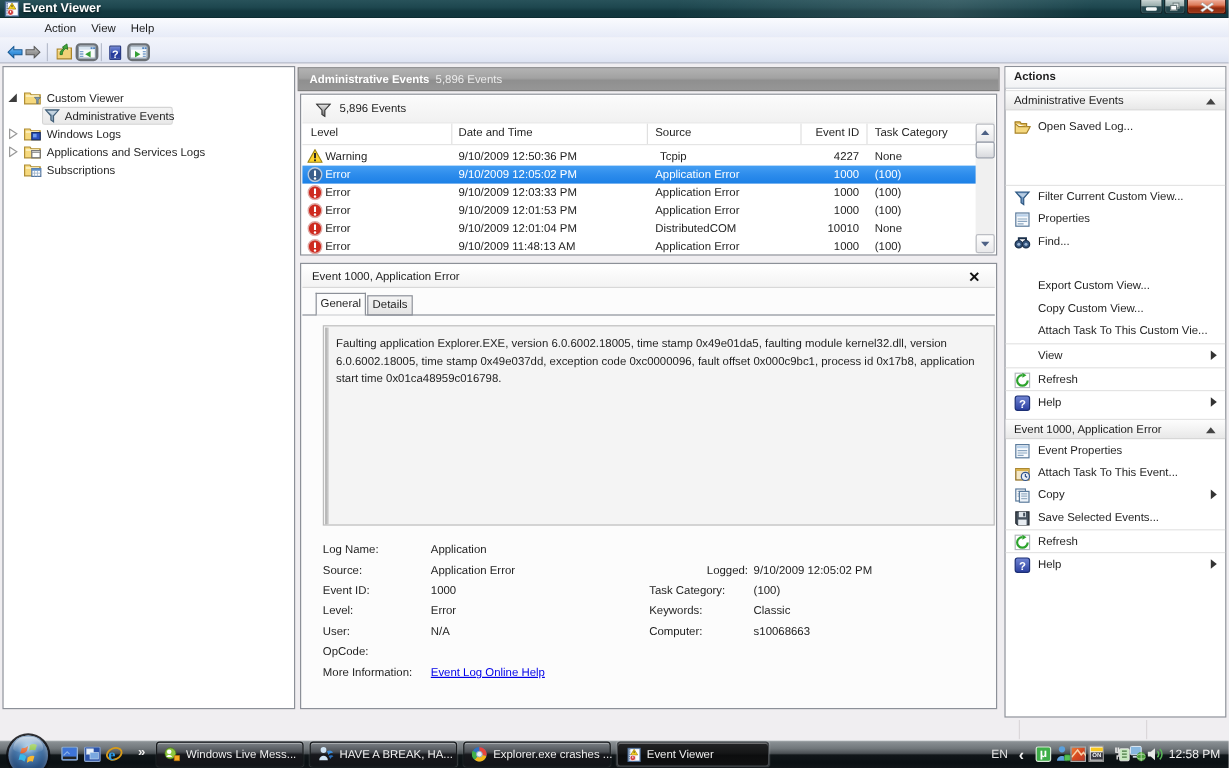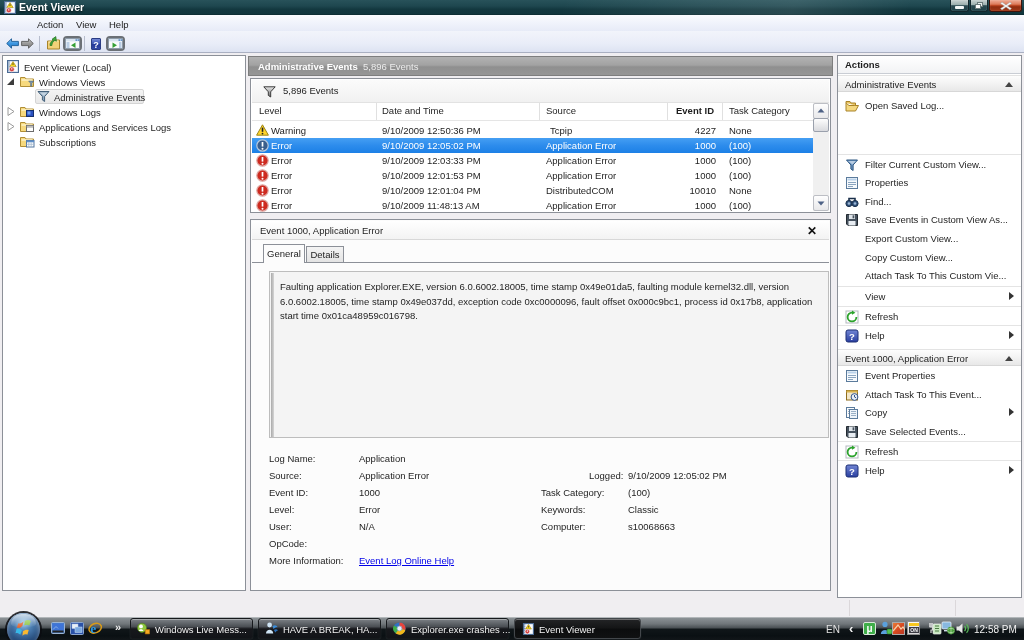--- a/index.html
+++ b/index.html
@@ -175,43 +175,31 @@
         <rect x="12.6" y="1.4" width="1.6" height="1.4" fill="#4a80c0"></rect>
       <path d="M11 5 L13.5 5 M11 7 L13.5 7 M11 9 L13.5 9" stroke="#7aa0cc" stroke-width="1.1"></path>
       <path d="M4.5 4.5 L4.5 10 L9 7.2 Z" fill="#35a035"></path>
     </svg>
   </div>
 
   <div id="content" class="abs"></div>
 
   <div class="panel" id="tree" style="left:2px;top:55px;width:244px;height:536px;">
 
-    <div class="treerow" style="top:3px;">
-      <svg width="13" height="13" viewBox="0 0 13 13" style="position:absolute;left:3px;top:1px;">
-        <rect x="1.5" y="0.5" width="11" height="12" fill="#b8cbe2" stroke="#4a6a94" stroke-width="1"></rect>
-        <rect x="3.5" y="1.5" width="8" height="10" fill="#fbfcfe"></rect>
-        <path d="M2.5 2 L3.5 2 M2.5 4 L3.5 4 M2.5 6 L3.5 6 M2.5 8 L3.5 8 M2.5 10 L3.5 10" stroke="#51688c" stroke-width=".9"></path>
-        <path d="M7 1.6 L10.2 6.6 L3.8 6.6 Z" fill="#f8d61c" stroke="#9a7c0a" stroke-width=".6"></path>
-        <path d="M7 3.2 L7 5" stroke="#333" stroke-width=".8"></path>
-        <circle cx="5.8" cy="9.3" r="2.5" fill="#d24040" stroke="#fff" stroke-width=".6"></circle>
-        <path d="M5.8 7.9 L5.8 9.7" stroke="#fff" stroke-width=".9"></path>
-      </svg>
-      <div class="tlabel" style="left:21px;">Event Viewer (Local)</div>
-    </div>
 
     <div class="treerow" style="top:18px;">
       <svg width="9" height="9" viewBox="0 0 9 9" style="position:absolute;left:3px;top:3px;">
         <path d="M8 1 L8 8 L1 8 Z" fill="#3c3c3c"></path>
       </svg>
       <svg width="15" height="13" viewBox="0 0 15 13" style="position:absolute;left:17px;top:1px;">
         <path d="M0.5 2.5 L5 2.5 L6 4 L13.5 4 L13.5 11.5 L0.5 11.5 Z" fill="#f6d97e" stroke="#b08e35"></path>
         <path d="M1.5 5 L12.5 5" stroke="#fdf3cd" stroke-width="1.4"></path>
         <path d="M8 6 L14 6 L11.8 8.5 L11.8 12 L10.2 12 L10.2 8.5 Z" fill="#7d96ad" stroke="#4a6378" stroke-width=".6" transform="scale(.85) translate(2.2,1.2)"></path>
       </svg>
-      <div class="tlabel" style="left:36px;">Windows Views</div>
+      <div class="tlabel" style="left:36px;">Custom Viewer</div>
     </div>
 
     <div class="treerow" style="top:33px;">
       <div style="position:absolute;left:32px;top:0px;width:109px;height:15px;background:linear-gradient(180deg,#f4f4f4,#e9e9e9);border:1px solid #d4d4d4;border-radius:2px;"></div>
       <svg width="13" height="13" viewBox="0 0 13 13" style="position:absolute;left:34px;top:1px;">
         <path d="M1 1.5 L12 1.5 L7.6 6.5 L7.6 11.5 L5.4 10 L5.4 6.5 Z" fill="#8ca6bc" stroke="#44617a" stroke-width="1"></path>
         <path d="M2.5 2.5 L10.5 2.5 L7 6 Z" fill="#c3d3e0"></path>
       </svg>
       <div class="tlabel" style="left:51px;">Administrative Events</div>
     </div>
@@ -269,21 +257,21 @@
               <stop offset="1" stop-color="#6e6e6e"></stop>
             </linearGradient>
           </defs>
       </svg>
       <div style="position:absolute;left:31px;top:5px;">5,896 Events</div>
     </div>
     <div id="evthead">
       <div class="col" style="left:7px;">Level</div>
       <div class="col" style="left:130px;">Date and Time</div>
       <div class="col" style="left:294px;">Source</div>
-      <div class="col" style="left:424px;width:40px;white-space:nowrap;font-weight:bold;">Event ID</div>
+      <div class="col" style="left:424px;width:40px;text-align:right;white-space:nowrap;">Event ID</div>
       <div class="col" style="left:477px;">Task Category</div>
       <div class="colsep" style="left:124px;"></div>
       <div class="colsep" style="left:287px;"></div>
       <div class="colsep" style="left:415px;"></div>
       <div class="colsep" style="left:470px;"></div>
     </div>
 
     <div class="evrow" style="top:44px;">
       <svg width="13" height="12" viewBox="0 0 13 12" style="position:absolute;left:4px;top:1px;">
         <path d="M6.5 0.8 L12.4 11.2 L0.6 11.2 Z" fill="#ffd42c" stroke="#9c8416" stroke-width="1"></path>
@@ -441,29 +429,20 @@
     <div class="aitem" style="top:136px;">
       <svg class="ico" viewBox="0 0 14 14">
           <circle cx="4" cy="8.5" r="3.1" fill="#32537c" stroke="#1a2f4a"></circle>
           <circle cx="10" cy="8.5" r="3.1" fill="#32537c" stroke="#1a2f4a"></circle>
           <circle cx="4" cy="8.5" r="1.3" fill="#9db6d4"></circle>
           <circle cx="10" cy="8.5" r="1.3" fill="#9db6d4"></circle>
           <path d="M4 5.4 L4 3.5 L10 3.5 L10 5.4" fill="none" stroke="#1a2f4a" stroke-width="1.6"></path>
         </svg>
       <div class="txt">Find...</div>
     </div>
-    <div class="aitem" style="top:154px;">
-      <svg class="ico" viewBox="0 0 14 14">
-          <path d="M1.5 1.5 L12.5 1.5 L12.5 12.5 L3 12.5 L1.5 11 Z" fill="#46525e" stroke="#232a31"></path>
-          <rect x="4" y="1.5" width="6" height="4.5" fill="#dfe5ea"></rect>
-          <rect x="7.6" y="2.3" width="1.7" height="3" fill="#46525e"></rect>
-          <rect x="3.5" y="8" width="7" height="4.5" fill="#e8edf2"></rect>
-        </svg>
-      <div class="txt">Save Events in Custom View As...</div>
-    </div>
     <div class="aitem" style="top:173px;">
         <div class="txt">Export Custom View...</div>
       </div>
     <div class="aitem" style="top:192px;">
         <div class="txt">Copy Custom View...</div>
       </div>
     <div class="aitem" style="top:210px;">
         <div class="txt">Attach Task To This Custom Vie...</div>
       </div>
     <div class="asep" style="top:230px;"></div>

